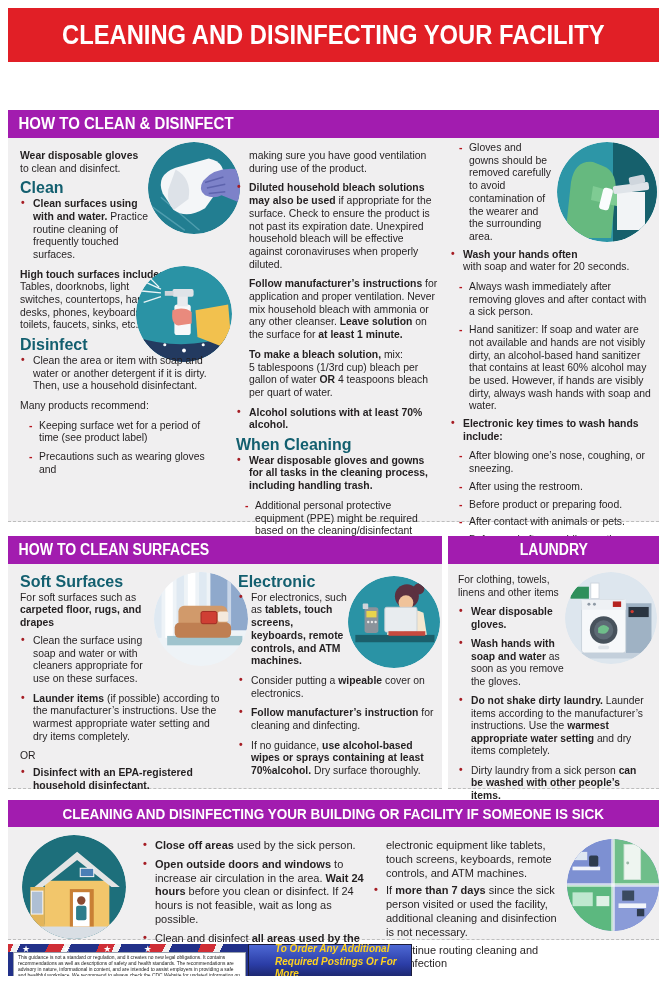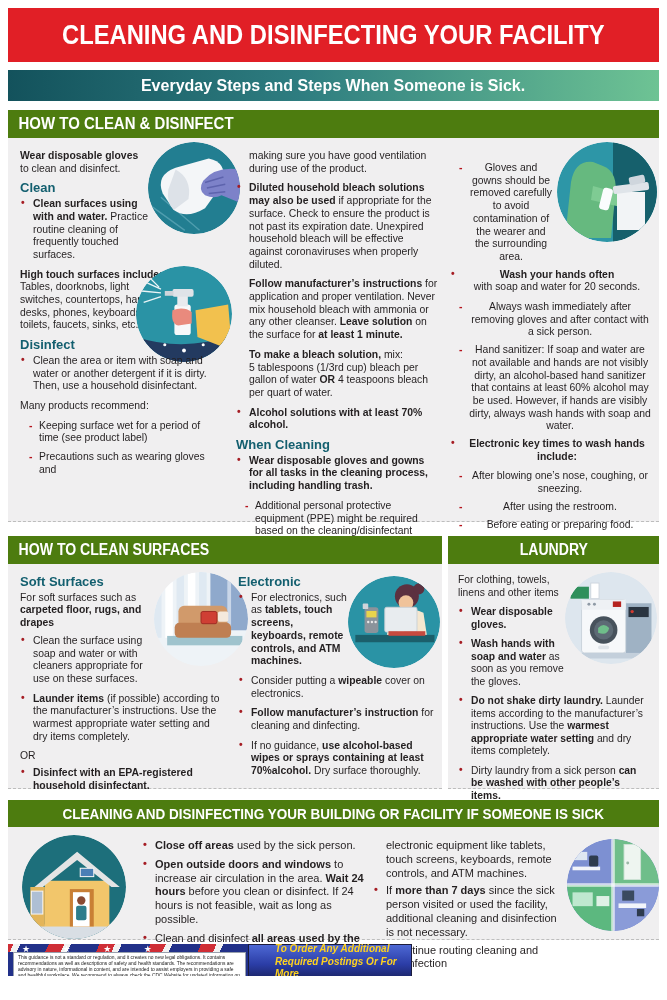--- a/index.html
+++ b/index.html
@@ -9,43 +9,43 @@
   
   .titlebar{position:absolute;left:8px;top:8px;width:651px;height:54px;background:#e11f26;
     display:flex;align-items:center;justify-content:center;}
   .titlebar .cond{color:#fff;font-weight:bold;font-size:27px;transform:scaleX(.88);white-space:nowrap;}
   .gradbar{position:absolute;left:8px;top:70px;width:651px;height:31px;
     background:linear-gradient(90deg,#13525c 0%,#2e7d80 45%,#6ec394 100%);
     display:flex;align-items:center;justify-content:center;}
   .gradbar span{color:#fff;font-weight:bold;font-size:16.5px;transform:scaleX(.97);}
 
   
-  .bar{background:#4d7c0f;color:#fff;height:28px;display:flex;align-items:center;overflow:hidden;}
+  .bar{background:#a21caf;color:#fff;height:28px;display:flex;align-items:center;overflow:hidden;}
   .bar .bh{font-weight:bold;font-size:17px;white-space:nowrap;transform:scaleX(.88);transform-origin:left center;padding-left:12px;}
   .bar.center{justify-content:center;}
   .bar.center .bh{transform-origin:center;padding-left:0;}
 
   
   .gray{background:#f0eff0;border-bottom:1px dashed #bdbdbd;}
   .p{margin:0 0 7px;}
   .ind{padding-left:13px;}
   .b{position:relative;padding-left:13px;margin:0 0 7px;}
   .b::before{content:"•";position:absolute;left:1px;top:-1px;color:#a51c23;font-weight:bold;}
   .d{position:relative;padding-left:19px;margin:0 0 6px;}
   .d::before{content:"-";position:absolute;left:9px;color:#b5121b;font-weight:bold;}
-  .h{color:#135f6f;font-size:13px;font-weight:bold;margin:2px 0 3px;}
+  .h{color:#135f6f;font-size:16px;font-weight:bold;margin:2px 0 3px;}
   b{font-weight:bold;}
 
   
   .s1{position:absolute;left:8px;top:110px;width:651px;}
   .s1body{display:flex;height:384px;font-size:10.4px;line-height:12.7px;box-sizing:border-box;}
   .col{position:relative;box-sizing:border-box;}
   .c1{width:218px;padding:12px 4px 0 12px;}
   .c2{width:216px;padding:12px 4px 0 10px;}
-  .c3{width:217px;padding:24px 8px 0 8px;text-align:center;}
+  .c3{width:217px;padding:4px 8px 0 8px;}
   .icon{position:absolute;}
   .icon svg{display:block;border-radius:50%;}
   .i-wipe{top:4px;right:-14px;width:92px;height:92px;}
   .i-spray{top:128px;right:-6px;width:96px;height:96px;}
   .i-gown{top:4px;right:2px;width:100px;height:100px;}
   .c1 .n{margin-right:74px;}
   .c1 .n2{margin-right:48px;}
   .c3 .n3{margin-right:98px;}
   .c3 .d{margin-bottom:5px;}
 
@@ -93,23 +93,20 @@
     border:1px solid #1c1c3c;color:#ffd21e;font-style:italic;font-weight:bold;font-size:10px;line-height:12.5px;
     display:flex;align-items:center;box-sizing:border-box;padding-left:26px;}
 </style>
 </head>
 <body>
 
 <div class="page">
 
   <div class="titlebar">
     <span class="cond">CLEANING AND DISINFECTING YOUR FACILITY</span>
-  </div>
-  <div class="gradbar">
-    <span>Everyday Steps and Steps When Someone is Sick.</span>
   </div>
 
   <section class="s1">
     <div class="bar">
       <span class="bh">HOW TO CLEAN &amp; DISINFECT</span>
     </div>
     <div class="s1body gray">
 
       <div class="col c1">
         <div class="icon i-wipe">
@@ -194,21 +191,21 @@
             </g>
             </svg>
         </div>
         <div class="d n3">Gloves and gowns should be removed carefully to avoid contamination of the wearer and the surrounding area.</div>
         <div class="b"><b>Wash your hands often</b><br>with soap and water for 20 seconds.</div>
         <div class="d">Always wash immediately after removing gloves and after contact with a sick person.</div>
         <div class="d">Hand sanitizer: If soap and water are not available and hands are not visibly dirty, an alcohol-based hand sanitizer that contains at least 60% alcohol may be used. However, if hands are visibly dirty, always wash hands with soap and water.</div>
         <div class="b"><b>Electronic key times to wash hands include:</b></div>
         <div class="d">After blowing one’s nose, coughing, or sneezing.</div>
         <div class="d">After using the restroom.</div>
-        <div class="d">Before eating or preparing food.</div>
+        <div class="d">Before product or preparing food.</div>
         <div class="d">After contact with animals or pets.</div>
         <div class="d">Before and after providing routine care for another person who needs assistance (e.g., a child).</div>
       </div>
     </div>
   </section>
 
   <section class="s2">
     <div class="bar">
       <span class="bh">HOW TO CLEAN SURFACES</span>
     </div>

